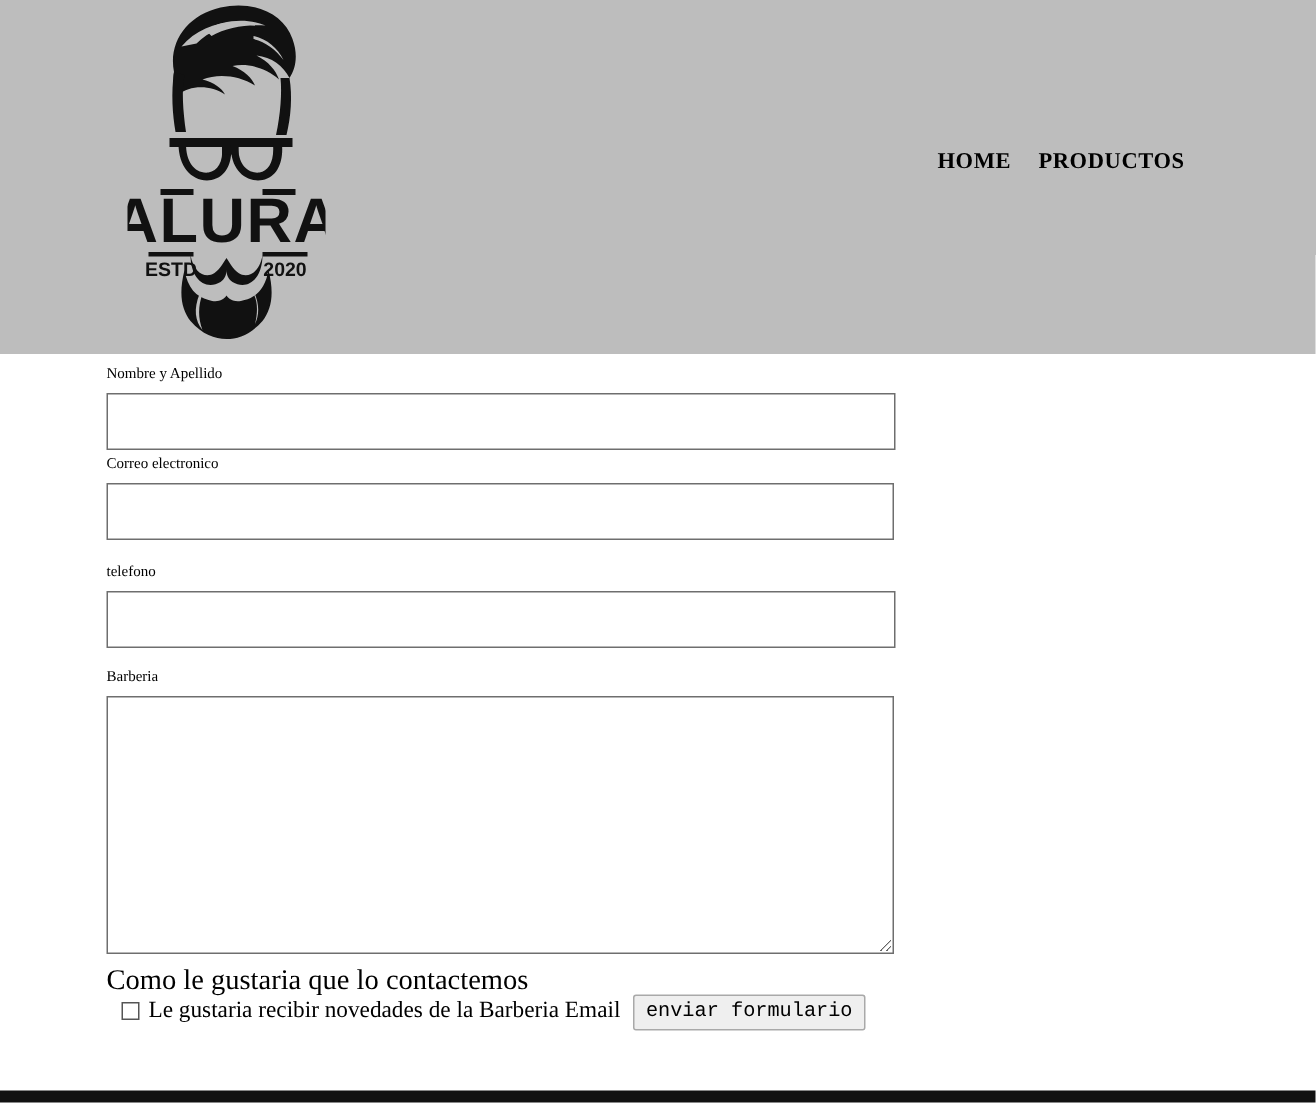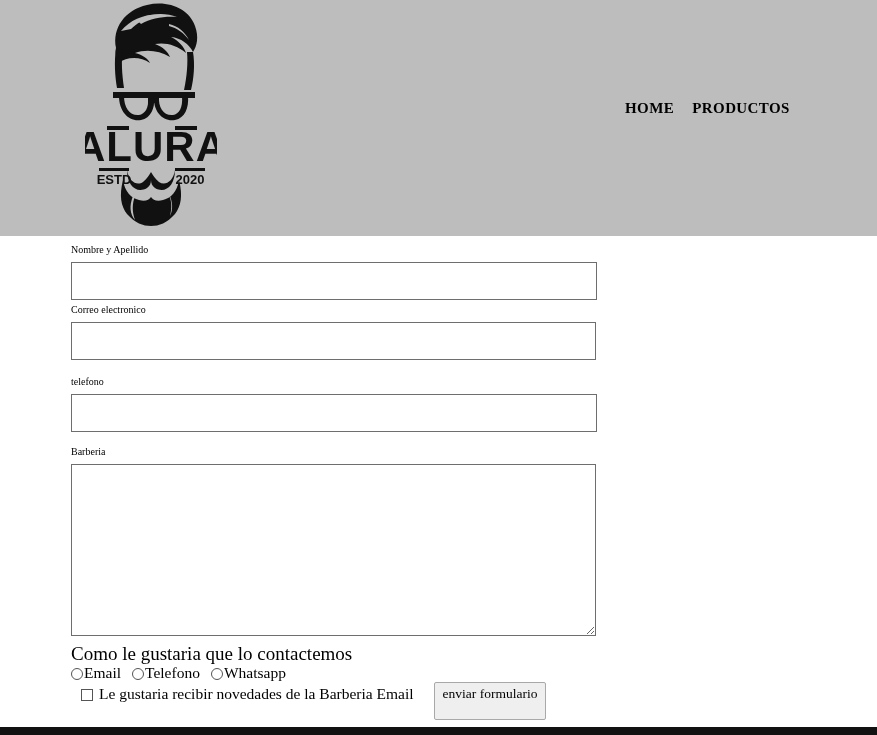--- a/index.html
+++ b/index.html
@@ -149,26 +149,26 @@
     width: 12px;
     height: 12px;
     margin: 0 6px 0 10px;
     border: 1px solid #555555;
     border-radius: 0;
     background: #ffffff;
   }
   .submit-btn {
     display: inline-block;
     vertical-align: 1px;
-    margin-left: 20px;
-    padding: 2px 8px 17px 8px;
+    margin-left: 8px;
+    padding: 2px 8px 3px 8px;
     background: #efefef;
     border: 1px solid #a9a9a9;
     border-radius: 2px;
-    font-family: Liberation Serif, serif;
+    font-family: Liberation Mono, monospace;
     font-size: 13.5px;
     line-height: 17px;
     color: #000000;
     cursor: pointer;
   }
 
   
   .footer-strip {
     position: absolute;
     left: 0;
@@ -247,23 +247,20 @@
   <input class="text-input w2" type="text" placeholder="" style="">
 
   <div class="field-label lbl-telefono">telefono</div>
   <input class="text-input" type="text" placeholder="" style="">
 
   <div class="field-label lbl-mensaje">Barberia</div>
   <textarea class="msg-input" placeholder="" style=""></textarea>
 
   <div class="contact-q">Como le gustaria que lo contactemos</div>
 
-  <div class="radio-row">
-    <label><input type="radio" name="contacto" style=""><span class="r-label">Email</span></label><label><input type="radio" name="contacto" style=""><span class="r-label">Telefono</span></label><label><input type="radio" name="contacto" style=""><span class="r-label">Whatsapp</span></label>
-  </div>
 
   <div class="check-row">
     <label><input type="checkbox" style=""><span>Le gustaria recibir novedades de la Barberia Email</span></label><button class="submit-btn" type="submit">enviar formulario</button>
   </div>
 
 </form>
 
 <div class="footer-strip"></div>
 
 </body></html>

